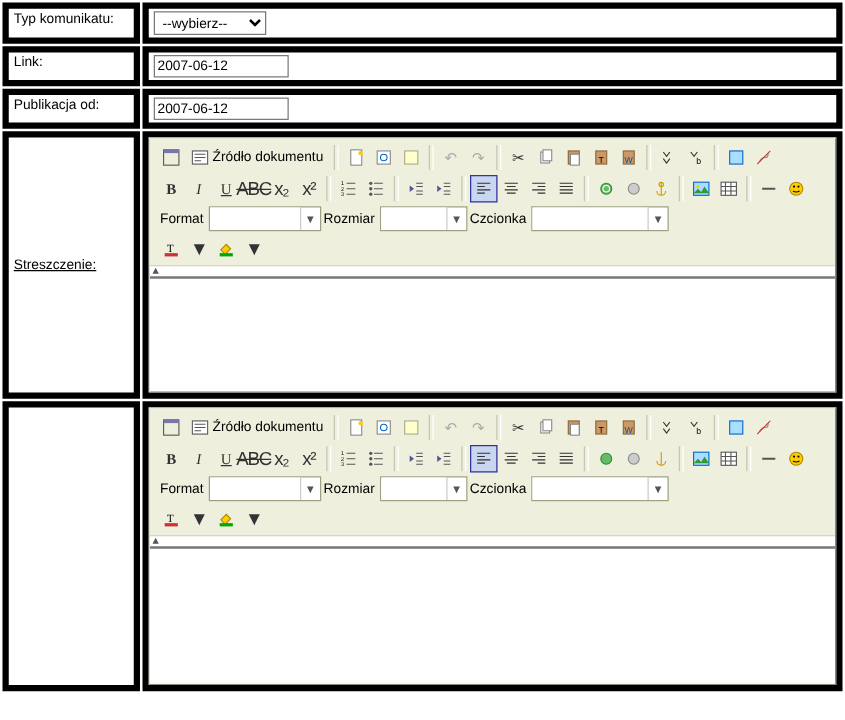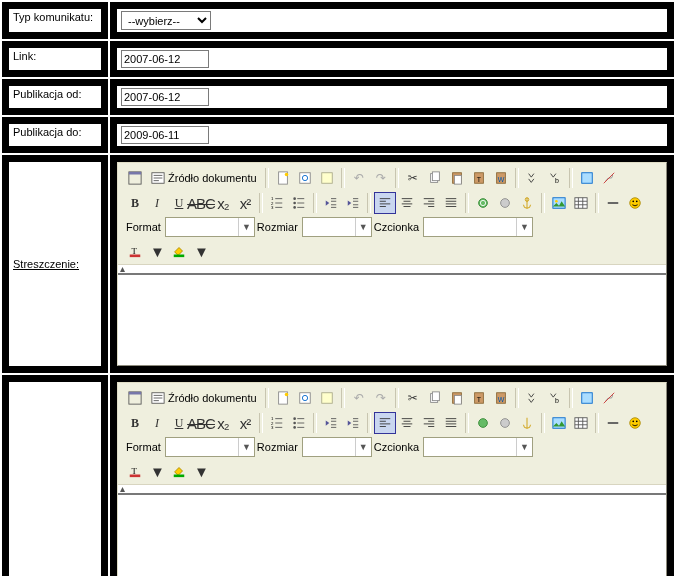--- a/index.html
+++ b/index.html
@@ -6,37 +6,37 @@
   body {
     margin: 0;
     font-family: Tahoma, Arial, sans-serif;
     font-size: 11px;
     background: #fff;
     color: #000;
     width: 676px;
   }
   table.form { width: 100%; border-collapse: separate; border-spacing: 2px; }
   table.form > tbody > tr > td {
-    border: 7px solid #000000;
+    border: 5px solid #000000;
     padding: 2px 4px;
     vertical-align: top;
     background: #fff;
     margin-top: 36px;
   }
   td.label { width: 145px; }
   select, input[type=text] {
     font-family: Tahoma, Arial, sans-serif;
     font-size: 11px;
     border: 1px solid #7a7a7a;
     background: #fff;
     height: 18px;
     padding: 0 2px;
   }
   select { height: 19px; }
-  .date-input { width: 88px; border: 2px inset #ccc; }
+  .date-input { width: 108px; border: 2px inset #ccc; }
   .wide-input { width: 415px; border: 2px inset #ccc; }
   
   
   .editor {
     border: 1px outset #e0ddc6;
   }
   .toolbar {
     background: #efefde;
     padding: 4px 20px 2px 6px;
     border-bottom: 1px solid #d8d5c0;
@@ -116,26 +116,20 @@
       <input type="text" class="date-input" value="2007-06-12" style="">
     </td>
   </tr>
   <tr>
     <td class="label">Publikacja od:</td>
     <td>
       <input type="text" class="date-input" value="2007-06-12" style="">
     </td>
   </tr>
   <tr>
-    <td class="label">Publikacja do:</td>
-    <td>
-      <input type="text" class="date-input" value="2009-06-11" style="">
-    </td>
-  </tr>
-  <tr>
     <td class="label" style="vertical-align:middle;text-decoration:underline;">Streszczenie:</td>
     <td style="padding:0;">
       <div class="editor">
         <div class="toolbar">
 
           <div class="trow">
             <span class="btn">
                   <svg viewBox="0 0 16 16">
                     <rect x="1" y="1" width="14" height="14" fill="none" stroke="#555"></rect>
                     <rect x="1" y="1" width="14" height="3" fill="#77a"></rect>

